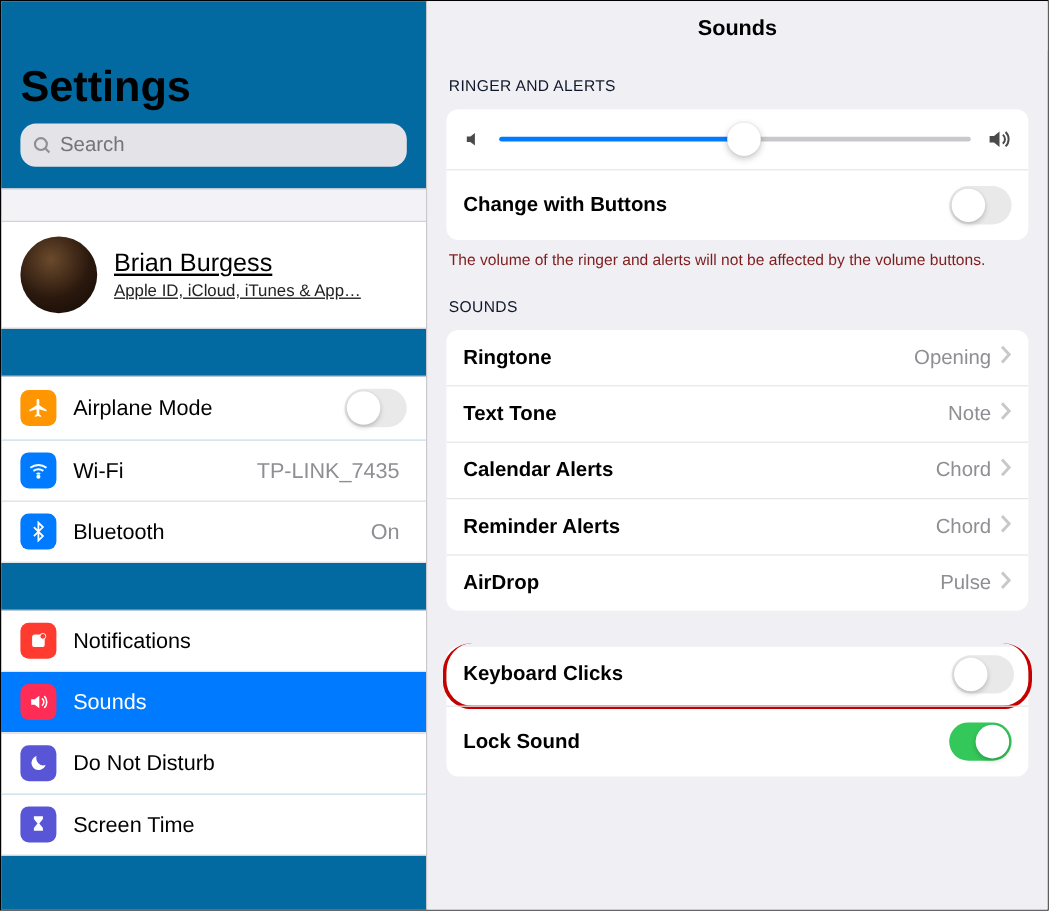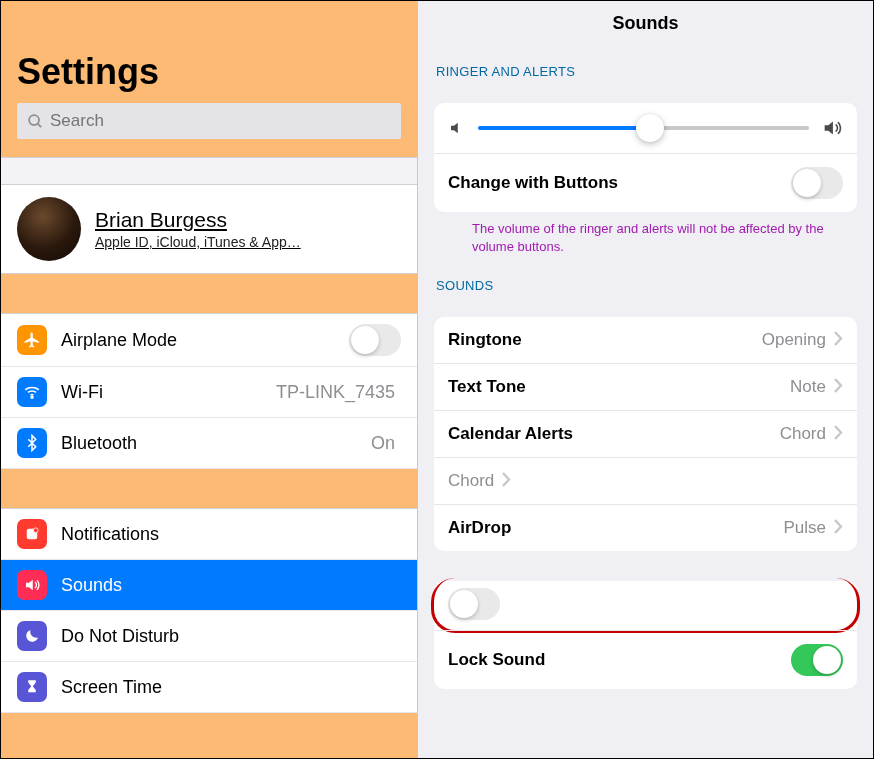--- a/index.html
+++ b/index.html
@@ -1,21 +1,21 @@
 <!DOCTYPE html>
 <html><head>
 <meta charset="utf-8">
 <style>
 * { margin: 0; padding: 0; box-sizing: border-box; font-family: -apple-system, BlinkMacSystemFont, "Helvetica Neue", Arial, sans-serif; }
 html, body { width: 874px; height: 759px; overflow: hidden; background: #fff; }
 .app { display: flex; width: 100%; height: 100%; border: 1px solid #000; }
-.sidebar { width: 417px; height: 100%; background: #fdba74; border-right: 1px solid #c8c8cc; overflow-y: auto; }
+.sidebar { width: 355px; height: 100%; background: #0369a1; border-right: 1px solid #c8c8cc; overflow-y: auto; }
 .sb-header { padding: 50px 16px 8px 16px; }
 .sb-title { font-size: 36px; font-weight: 700; color: #000; margin-bottom: 10px; }
-.search-wrap { display: flex; align-items: center; background: #e3e3e8; border-radius: 2px; padding: 8px 10px; }
+.search-wrap { display: flex; align-items: center; background: #e3e3e8; border-radius: 13px; padding: 8px 10px; }
 .search-icon { color: #8e8e93; margin-right: 6px; display: flex; }
 .search-input { border: none; background: transparent; font-size: 17px; color: #8e8e93; outline: none; flex: 1; }
 .sb-sep { height: 28px; border-bottom: 1px solid #d1d1d6; border-top: 1px solid #d1d1d6; margin-top: 10px; background:#f2f2f7; }
 .profile-row { display: flex; align-items: center; background: #fff; padding: 12px 16px; border-bottom: 1px solid #d1d1d6; }
 .avatar { width: 64px; height: 64px; border-radius: 50%; background: radial-gradient(circle at 40% 30%, #6b4a2c 0%, #2a180d 55%, #120a05 100%); margin-right: 14px; flex-shrink: 0; }
 .profile-text { flex: 1; overflow: hidden; text-decoration: underline; }
 .profile-name { font-size: 21px; font-weight: 400; color: #000; margin-bottom: 2px; }
 .profile-sub { font-size: 14px; color: #222; white-space: nowrap; overflow: hidden; text-overflow: ellipsis; }
 .group-gap { height: 40px; border-bottom: 1px solid #d1d1d6; }
 .sb-item { display: flex; align-items: center; background: #fff; padding: 10px 16px; border-bottom: 1px solid #e5e5ea; min-height: 50px; }
@@ -31,32 +31,32 @@
 .sb-label { font-size: 18px; color: #000; flex: 1; }
 .sb-val { font-size: 18px; color: #8e8e93; margin-right: 6px; }
 .chev { color: #c7c7cc; }
 .toggle { width: 52px; height: 32px; background: #e9e9ea; border-radius: 16px; position: relative; flex-shrink:0; }
 .toggle .knob { width: 28px; height: 28px; background: #fff; border-radius: 50%; position: absolute; top: 2px; left: 2px; box-shadow: 0 2px 4px rgba(0,0,0,0.2), 0 0 1px rgba(0,0,0,0.1); }
 .toggle.on { background: #34c759; }
 .toggle.on .knob { left: 22px; }
 
 .content { flex: 1; height: 100%; background: #efeff4; overflow-y: auto; display:flex; flex-direction:column;}
 .c-title { text-align: center; font-size: 18px; font-weight: 600; color: #000; padding: 12px 0 8px; background:#efeff4; }
-.section-label { font-size: 13px; color: #0369a1; padding: 22px 18px 24px 18px; text-transform: uppercase; letter-spacing: 0.3px; }
+.section-label { font-size: 13px; color: #0f172a; padding: 22px 18px 12px 18px; text-transform: uppercase; letter-spacing: 0.3px; }
 .card { background: #fff; border-radius: 10px; margin: 0 16px; overflow: hidden; }
 .slider-row { display: flex; align-items: center; padding: 14px 14px; }
 .vol-ic { color: #4a4a4a; display:flex; }
 .slider { flex: 1; height: 4px; background: linear-gradient(to right, #007aff 0%, #007aff 52%, #c7c7cc 52%, #c7c7cc 100%); border-radius: 2px; position: relative; margin: 0 12px; }
 .slider-knob { width: 28px; height: 28px; background: #fff; border-radius: 50%; position: absolute; top: -12px; left: calc(52% - 14px); box-shadow: 0 2px 6px rgba(0,0,0,0.25), 0 0 1px rgba(0,0,0,0.15); }
 .row { display: flex; align-items: center; padding: 13px 14px; border-top: 1px solid #e5e5ea; }
 .row:first-child { border-top: none; justify-content: space-between; }
 .row-label { font-size: 17px; color: #000; flex: 1; font-weight: 400; }
 .row-label.bold { font-weight: 600; }
 .row-val { font-size: 17px; color: #8e8e93; margin-right: 8px; }
-.footnote { font-size: 13px; color: #a21caf; padding: 8px 18px 0 18px; line-height: 1.4; margin-left: 36px; }
+.footnote { font-size: 13px; color: #7f1d1d; padding: 8px 18px 0 18px; line-height: 1.4; }
 .highlight-row { border: 3px solid #c40000; border-radius: 24px; margin: -3px -3px; padding: 10px 12px 10px 14px; }
 .spacer { height: 30px; }
 </style>
 </head>
 <body>
 
 <div class="app">
 
   <div class="sidebar">
     <div class="sb-header">
@@ -204,38 +204,40 @@
             </svg></span>
       </div>
       <div class="row">
         <div class="row-label bold">Calendar Alerts</div>
         <div class="row-val">Chord</div>
         <span class="chev"><svg width="9" height="15" viewBox="0 0 9 15" fill="none" stroke="currentColor" stroke-width="2.4">
               <path d="M1 1l6 6.5L1 14"></path>
             </svg></span>
       </div>
       <div class="row">
+        <div class="row-label bold">Reminder Alerts</div>
         <div class="row-val">Chord</div>
         <span class="chev"><svg width="9" height="15" viewBox="0 0 9 15" fill="none" stroke="currentColor" stroke-width="2.4">
               <path d="M1 1l6 6.5L1 14"></path>
             </svg></span>
       </div>
       <div class="row">
         <div class="row-label bold">AirDrop</div>
         <div class="row-val">Pulse</div>
         <span class="chev"><svg width="9" height="15" viewBox="0 0 9 15" fill="none" stroke="currentColor" stroke-width="2.4">
               <path d="M1 1l6 6.5L1 14"></path>
             </svg></span>
       </div>
     </div>
 
     <div class="spacer"></div>
 
     <div class="card" style="overflow:visible;">
       <div class="row highlight-row" style="border-top:none;">
+        <div class="row-label bold">Keyboard Clicks</div>
         <div class="toggle">
             <div class="knob"></div>
           </div>
       </div>
       <div class="row">
         <div class="row-label bold">Lock Sound</div>
         <div class="toggle on">
             <div class="knob"></div>
           </div>
       </div>

